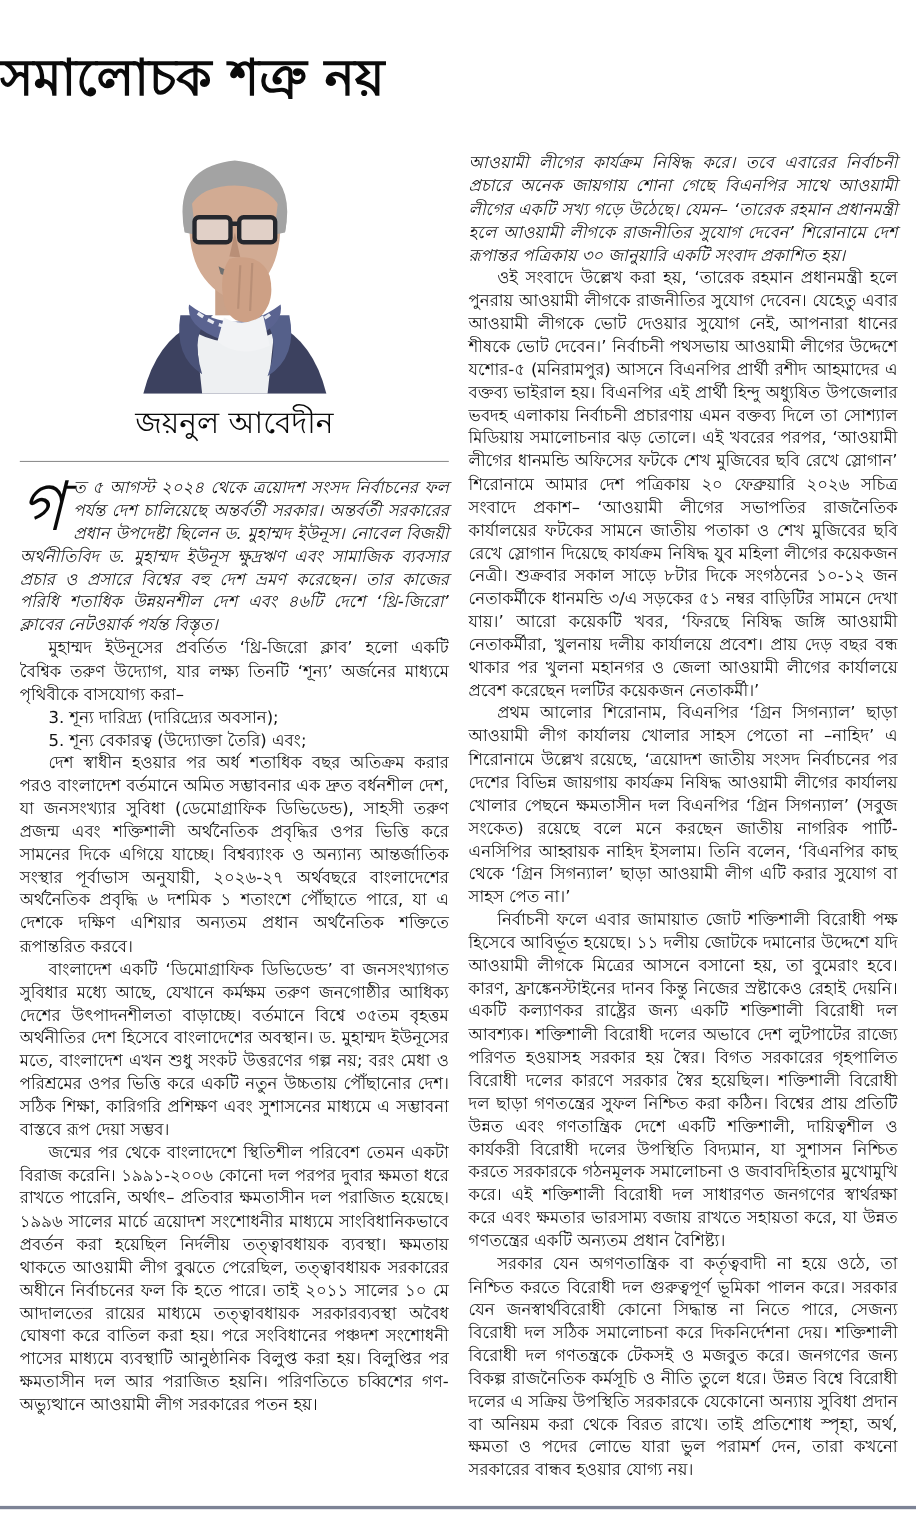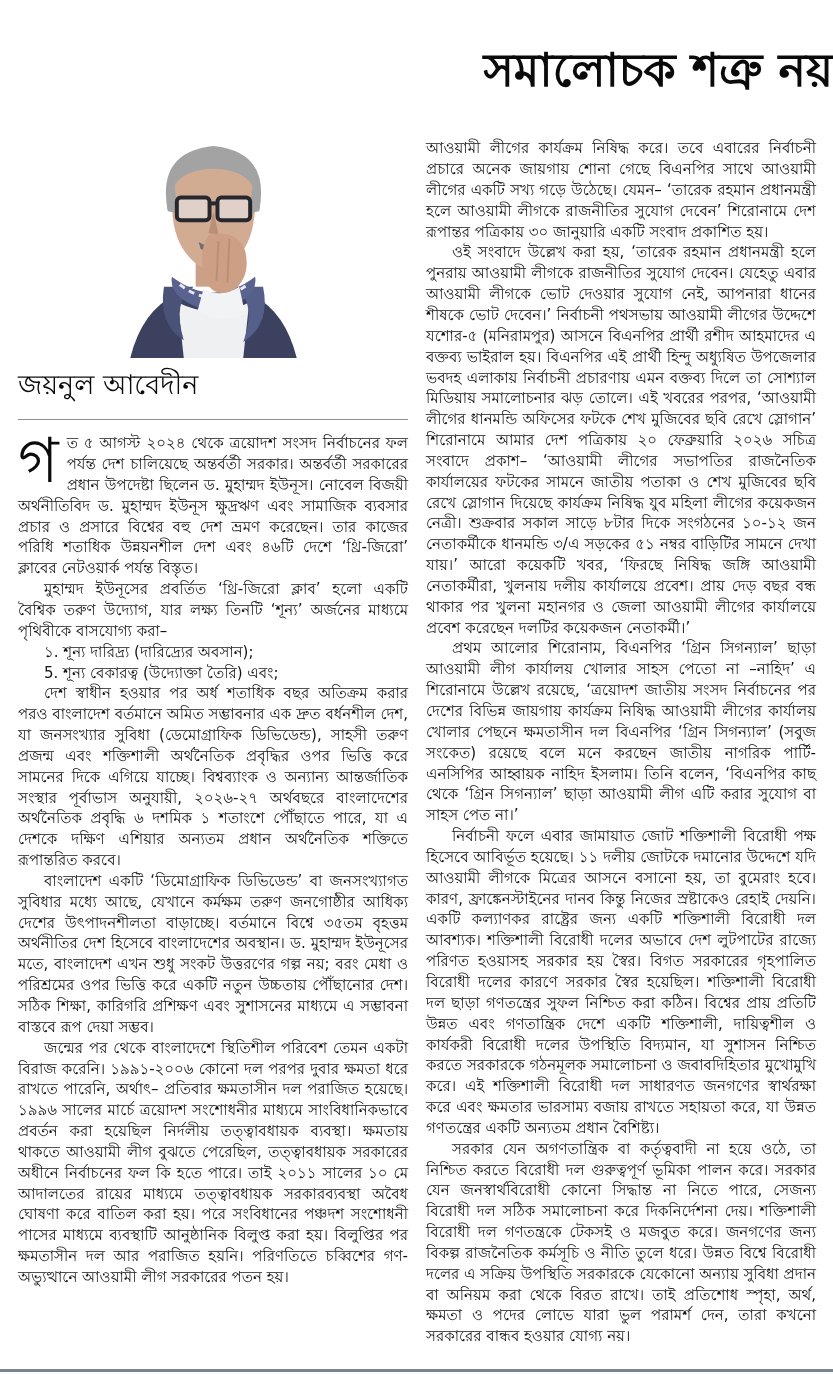--- a/index.html
+++ b/index.html
@@ -8,58 +8,58 @@
     position: relative;
     width: 833px;
     height: 1375px;
     margin: 0 auto;
     background: #ffffff;
     overflow: hidden;
     color: #111;
     font-family: "DejaVu Sans", "Liberation Sans", sans-serif;
   }
   .headline {
-    text-align: right;
+    text-align: left;
     font-size: 46px;
     font-weight: 700;
     line-height: 1.1;
     padding-top: 14px;
     color: #0a0a0a;
   }
   .columns {
     display: flex;
     gap: 18px;
     padding: 12px 18px 0 18px;
   }
   .col { width: 390px; flex: 0 0 390px; }
 
   .photo-wrap { text-align: center; margin-top: 2px; }
   svg.portrait { width: 205px; height: 218px; display:inline-block; }
 
   .byline {
-    text-align: left;
+    text-align: center;
     font-size: 27px;
     margin: 2px 0 10px 0;
     color: #0a0a0a;
   }
   .byline-rule {
     border: none;
     border-top: 1px solid #8f8f8f;
     margin: 0 0 13px 0;
   }
 
   p.body {
     font-size: 15px;
     line-height: 1.39;
     text-align: justify;
     margin: 0;
     text-indent: 26px;
     color: #141414;
   }
-  p.first { text-indent: 0; }
+  p.first { text-indent: 0; font-style: italic; }
   .dropcap {
     float: left;
     font-size: 62px;
     line-height: 50px;
     padding: 3px 8px 0 0;
     font-weight: 400;
     color: #0a0a0a;
   }
   .bottom-rule {
     position: absolute;
@@ -113,21 +113,21 @@
 
           <path d="M90 150 Q108 160 126 148 L132 176 Q104 188 84 172 Z" fill="#f2f3f5"></path>
         </svg>
       </div>
 
       <div class="byline">জয়নুল আবেদীন</div>
       <hr class="byline-rule">
 
       <p class="body first"><span class="dropcap">গ</span><span>ত ৫ আগস্ট ২০২৪ থেকে ত্রয়োদশ সংসদ নির্বাচনের ফল পর্যন্ত দেশ চালিয়েছে অন্তর্বর্তী সরকার। অন্তর্বর্তী সরকারের প্রধান উপদেষ্টা ছিলেন ড. মুহাম্মদ ইউনূস। নোবেল বিজয়ী অর্থনীতিবিদ ড. মুহাম্মদ ইউনূস ক্ষুদ্রঋণ এবং সামাজিক ব্যবসার প্রচার ও প্রসারে বিশ্বের বহু দেশ ভ্রমণ করেছেন। তার কাজের পরিধি শতাধিক উন্নয়নশীল দেশ এবং ৪৬টি দেশে ‘থ্রি-জিরো’ ক্লাবের নেটওয়ার্ক পর্যন্ত বিস্তৃত।</span></p>
       <p class="body">মুহাম্মদ ইউনূসের প্রবর্তিত ‘থ্রি-জিরো ক্লাব’ হলো একটি বৈশ্বিক তরুণ উদ্যোগ, যার লক্ষ্য তিনটি ‘শূন্য’ অর্জনের মাধ্যমে পৃথিবীকে বাসযোগ্য করা–</p>
-      <p class="body">১. শূন্য দারিদ্র্য (দারিদ্র্যের অবসান);</p>
+      <p class="body">3. শূন্য দারিদ্র্য (দারিদ্র্যের অবসান);</p>
       <p class="body">5. শূন্য বেকারত্ব (উদ্যোক্তা তৈরি) এবং;</p>
       <p class="body">দেশ স্বাধীন হওয়ার পর অর্ধ শতাধিক বছর অতিক্রম করার পরও বাংলাদেশ বর্তমানে অমিত সম্ভাবনার এক দ্রুত বর্ধনশীল দেশ, যা জনসংখ্যার সুবিধা (ডেমোগ্রাফিক ডিভিডেন্ড), সাহসী তরুণ প্রজন্ম এবং শক্তিশালী অর্থনৈতিক প্রবৃদ্ধির ওপর ভিত্তি করে সামনের দিকে এগিয়ে যাচ্ছে। বিশ্বব্যাংক ও অন্যান্য আন্তর্জাতিক সংস্থার পূর্বাভাস অনুযায়ী, ২০২৬-২৭ অর্থবছরে বাংলাদেশের অর্থনৈতিক প্রবৃদ্ধি ৬ দশমিক ১ শতাংশে পৌঁছাতে পারে, যা এ দেশকে দক্ষিণ এশিয়ার অন্যতম প্রধান অর্থনৈতিক শক্তিতে রূপান্তরিত করবে।</p>
       <p class="body">বাংলাদেশ একটি ‘ডিমোগ্রাফিক ডিভিডেন্ড’ বা জনসংখ্যাগত সুবিধার মধ্যে আছে, যেখানে কর্মক্ষম তরুণ জনগোষ্ঠীর আধিক্য দেশের উৎপাদনশীলতা বাড়াচ্ছে। বর্তমানে বিশ্বে ৩৫তম বৃহত্তম অর্থনীতির দেশ হিসেবে বাংলাদেশের অবস্থান। ড. মুহাম্মদ ইউনূসের মতে, বাংলাদেশ এখন শুধু সংকট উত্তরণের গল্প নয়; বরং মেধা ও পরিশ্রমের ওপর ভিত্তি করে একটি নতুন উচ্চতায় পৌঁছানোর দেশ। সঠিক শিক্ষা, কারিগরি প্রশিক্ষণ এবং সুশাসনের মাধ্যমে এ সম্ভাবনা বাস্তবে রূপ দেয়া সম্ভব।</p>
       <p class="body">জন্মের পর থেকে বাংলাদেশে স্থিতিশীল পরিবেশ তেমন একটা বিরাজ করেনি। ১৯৯১-২০০৬ কোনো দল পরপর দুবার ক্ষমতা ধরে রাখতে পারেনি, অর্থাৎ– প্রতিবার ক্ষমতাসীন দল পরাজিত হয়েছে। ১৯৯৬ সালের মার্চে ত্রয়োদশ সংশোধনীর মাধ্যমে সাংবিধানিকভাবে প্রবর্তন করা হয়েছিল নির্দলীয় তত্ত্বাবধায়ক ব্যবস্থা। ক্ষমতায় থাকতে আওয়ামী লীগ বুঝতে পেরেছিল, তত্ত্বাবধায়ক সরকারের অধীনে নির্বাচনের ফল কি হতে পারে। তাই ২০১১ সালের ১০ মে আদালতের রায়ের মাধ্যমে তত্ত্বাবধায়ক সরকারব্যবস্থা অবৈধ ঘোষণা করে বাতিল করা হয়। পরে সংবিধানের পঞ্চদশ সংশোধনী পাসের মাধ্যমে ব্যবস্থাটি আনুষ্ঠানিক বিলুপ্ত করা হয়। বিলুপ্তির পর ক্ষমতাসীন দল আর পরাজিত হয়নি। পরিণতিতে চব্বিশের গণ-অভ্যুত্থানে আওয়ামী লীগ সরকারের পতন হয়।</p>
 
     </div>
 
     <div class="col">
       <p class="body first">আওয়ামী লীগের কার্যক্রম নিষিদ্ধ করে।  তবে এবারের নির্বাচনী প্রচারে অনেক জায়গায় শোনা গেছে বিএনপির সাথে আওয়ামী লীগের একটি সখ্য গড়ে উঠেছে। যেমন– ‘তারেক রহমান প্রধানমন্ত্রী হলে আওয়ামী লীগকে রাজনীতির সুযোগ দেবেন’ শিরোনামে দেশ রূপান্তর পত্রিকায় ৩০ জানুয়ারি একটি সংবাদ প্রকাশিত হয়।</p>
       <p class="body">ওই সংবাদে উল্লেখ করা হয়, ‘তারেক রহমান প্রধানমন্ত্রী হলে পুনরায় আওয়ামী লীগকে রাজনীতির সুযোগ দেবেন। যেহেতু এবার আওয়ামী লীগকে ভোট দেওয়ার সুযোগ নেই, আপনারা ধানের শীষকে ভোট দেবেন।’ নির্বাচনী পথসভায় আওয়ামী লীগের উদ্দেশে যশোর-৫ (মনিরামপুর) আসনে বিএনপির প্রার্থী রশীদ আহমাদের এ বক্তব্য ভাইরাল হয়। বিএনপির এই প্রার্থী হিন্দু অধ্যুষিত উপজেলার ভবদহ এলাকায় নির্বাচনী প্রচারণায় এমন বক্তব্য দিলে তা সোশ্যাল মিডিয়ায় সমালোচনার ঝড় তোলে। এই খবরের পরপর, ‘আওয়ামী লীগের ধানমন্ডি অফিসের ফটকে শেখ মুজিবের ছবি রেখে স্লোগান’ শিরোনামে আমার দেশ পত্রিকায় ২০ ফেব্রুয়ারি ২০২৬ সচিত্র সংবাদে প্রকাশ– ‘আওয়ামী লীগের সভাপতির রাজনৈতিক কার্যালয়ের ফটকের সামনে জাতীয় পতাকা ও শেখ মুজিবের ছবি রেখে স্লোগান দিয়েছে কার্যক্রম নিষিদ্ধ যুব মহিলা লীগের কয়েকজন নেত্রী। শুক্রবার সকাল সাড়ে ৮টার দিকে সংগঠনের ১০-১২ জন নেতাকর্মীকে ধানমন্ডি ৩/এ সড়কের ৫১ নম্বর বাড়িটির সামনে দেখা যায়।’ আরো কয়েকটি খবর, ‘ফিরছে নিষিদ্ধ জঙ্গি আওয়ামী নেতাকর্মীরা, খুলনায় দলীয় কার্যালয়ে প্রবেশ। প্রায় দেড় বছর বন্ধ থাকার পর খুলনা মহানগর ও জেলা আওয়ামী লীগের কার্যালয়ে প্রবেশ করেছেন দলটির কয়েকজন নেতাকর্মী।’</p>

